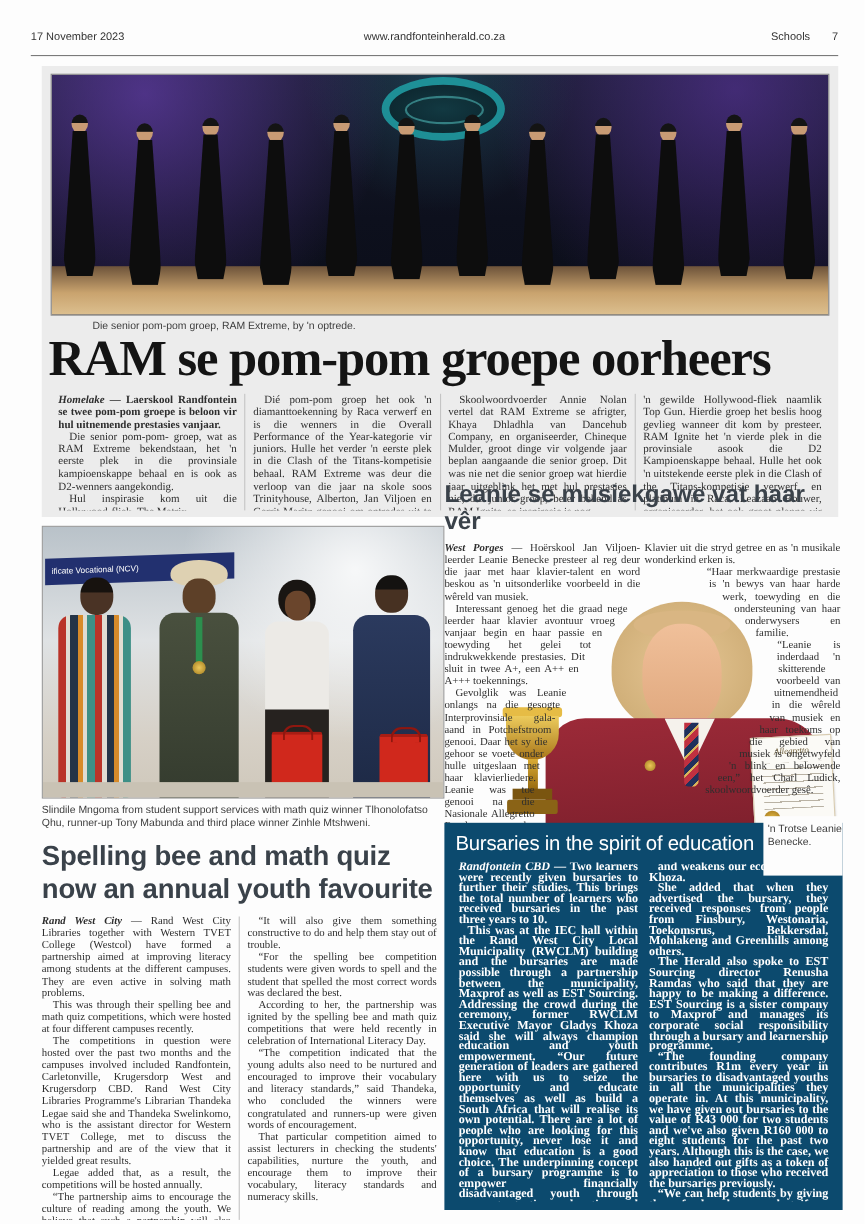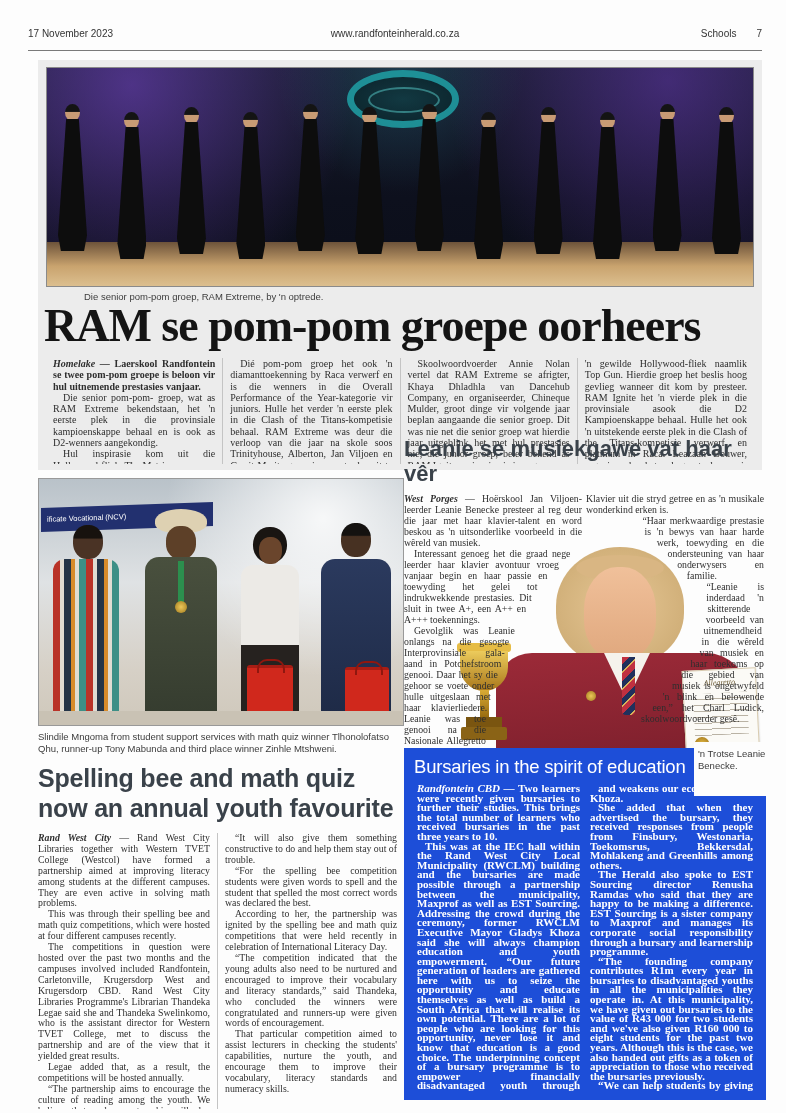--- a/index.html
+++ b/index.html
@@ -141,21 +141,21 @@
   .cert-lines { margin:6px 9px 0; height:42px;
           background:repeating-linear-gradient(rgba(0,0,0,0) 0 5px, #b9b2a4 5px 6px); }
   .cert-seal { position:absolute; left:8px; bottom:7px; width:15px; height:15px; border-radius:50%;
           background:radial-gradient(#e8c04a,#9a6d16); }
 
   .leanie-cap-patch { position:absolute; left:694px; top:742px; width:72px; height:54px;
           background:#fdfdfd; z-index:5; padding:6px 0 0 4px; }
 
   
   .red-box { position:absolute; left:404px; top:748px; width:362px; height:352px;
-             background:#1d4ed8; color:#fff; padding:5px 8px; }
+             background:#0c4a6e; color:#fff; padding:5px 8px; }
   .red-headline { font-family:"Liberation Sans","DejaVu Sans",sans-serif; font-size:18.5px;
              letter-spacing:-0.2px; line-height:26px; margin:1px 0 4px 2px; font-weight:normal; }
   .red-cols { display:flex; height:308px; overflow:hidden; }
   .red-cols .col { flex:1; padding:0 5px; overflow:hidden; }
   .red-cols .para { font-size:11px; line-height:9.6px; font-weight:bold; }
   .red-cols .para.indent { text-indent:8px; }
 </style>
 </head>
 <body>
 

